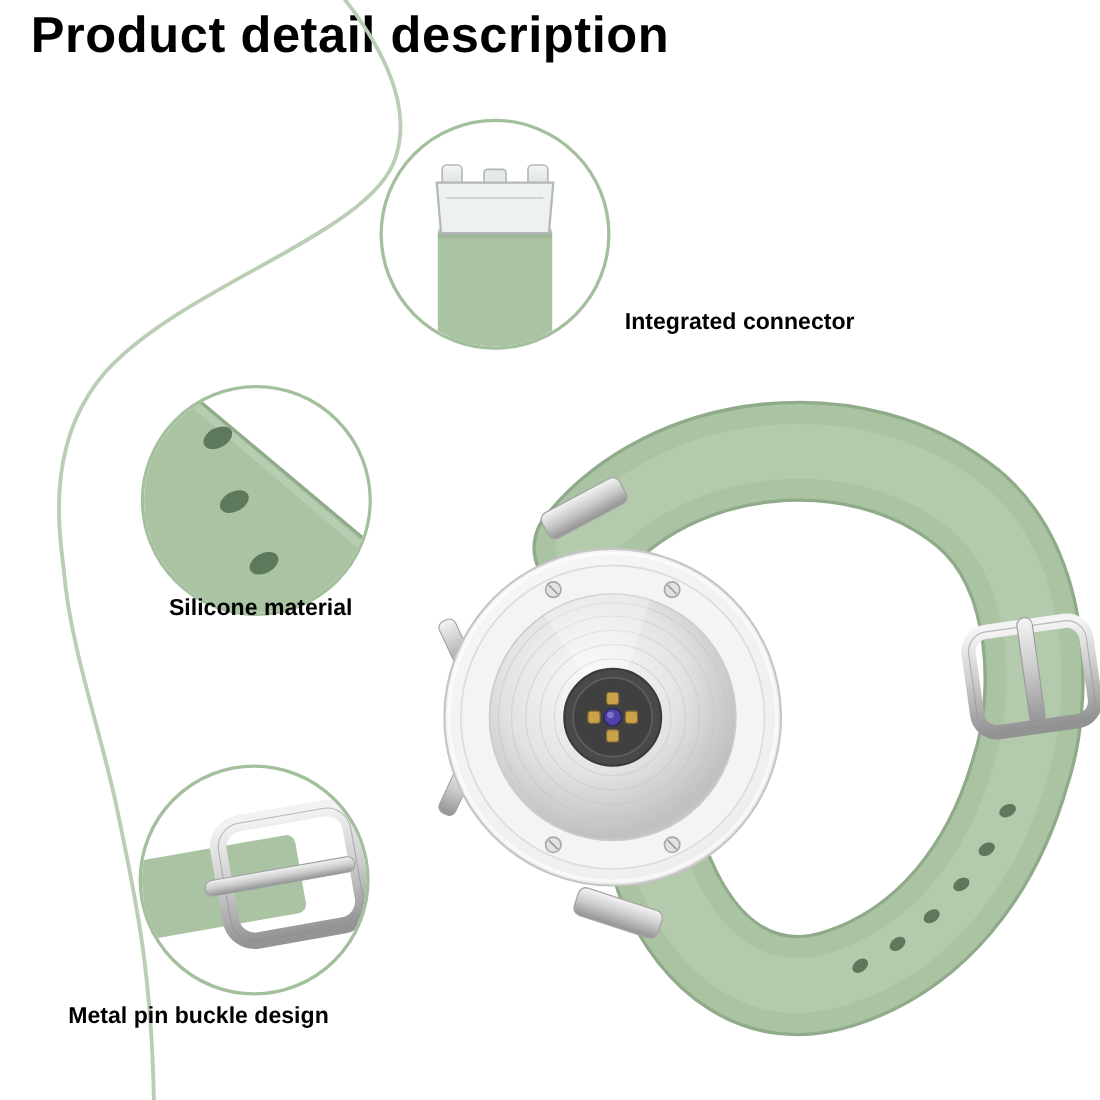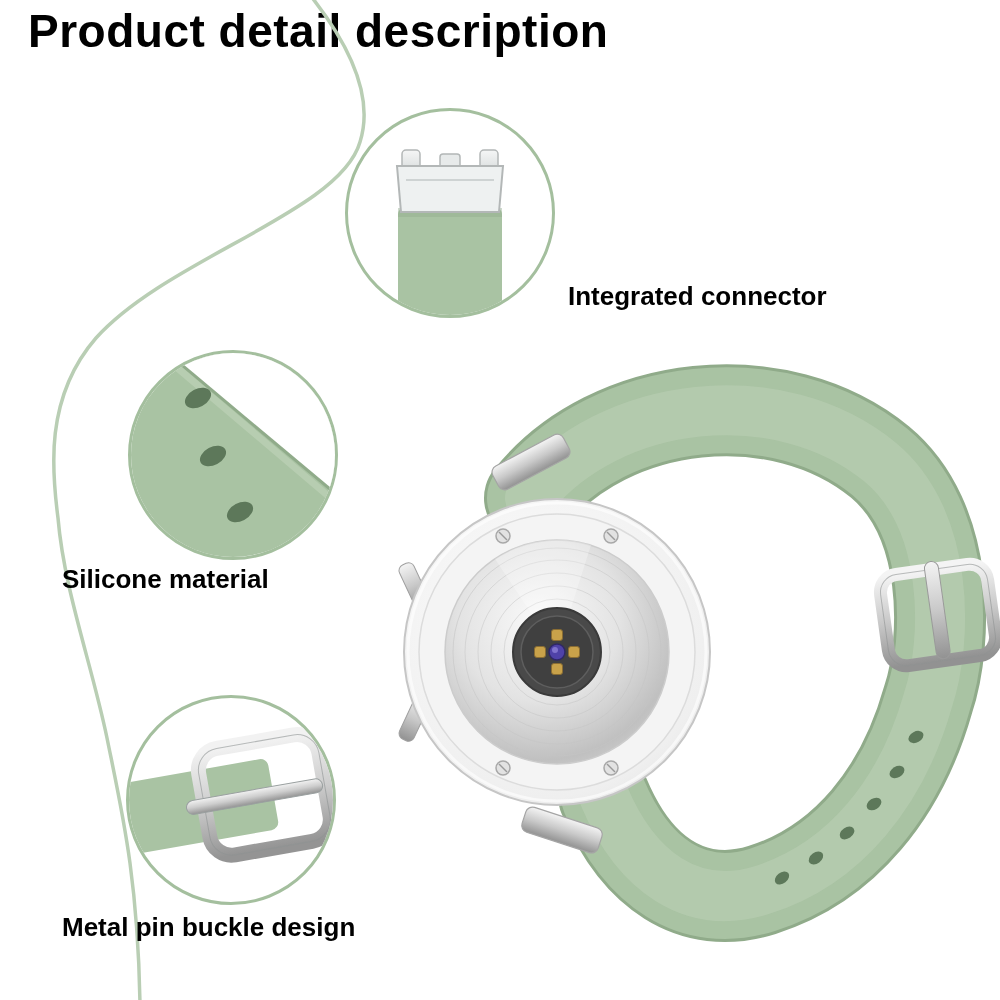--- a/index.html
+++ b/index.html
@@ -7,23 +7,23 @@
   body{font-family:"Liberation Sans",sans-serif;position:relative;color:var(--text-color,#000)}
   .page{position:absolute;inset:0;background:#fff}
   .page-title{position:absolute;left:28px;top:4px;font-size:46px;font-weight:700;letter-spacing:.5px;color:#000;white-space:nowrap}
   svg.bg{position:absolute;left:0;top:0;width:1000px;height:1000px}
   .callout{position:absolute;width:210px;height:210px;border-radius:50%;background:#fff;
            border:3px solid var(--circle-border,#a4bf9e);overflow:hidden}
   .callout svg{position:absolute;left:-3px;top:-3px;width:210px;height:210px}
   #c1{left:345px;top:108px}
   #c2{left:128px;top:350px}
   #c3{left:126px;top:695px}
-  .feature-label{position:absolute;font-size:26px;font-weight:700;color:#000;white-space:nowrap}
+  .feature-label{position:absolute;font-size:21px;font-weight:700;color:#000;white-space:nowrap}
   #l1{left:568px;top:281px}
-  #l2{left:62px;top:564px;width:350px;text-align:left}
+  #l2{left:62px;top:541px;width:350px;text-align:center}
   #l3{left:62px;top:912px;width:350px;text-align:left}
   
   .strap-fill{fill:var(--strap-green,#a9c3a3)}
   .loop-main{stroke:var(--strap-green,#a9c3a3);fill:none}
   .loop-edge{stroke:var(--strap-green-dark,#90ab8a);fill:none}
   .loop-hi{stroke:var(--strap-green-light,#bdd2b7);fill:none}
   .hole{fill:var(--hole-color,#5d785a)}
   .deco{stroke:var(--curve-color,#b9ceb4);fill:none;stroke-width:3.5px}
   .edge-line{stroke:var(--strap-green-dark,#90ab8a);fill:none}
   .hi-line{stroke:var(--strap-green-light,#bdd2b7);fill:none}

